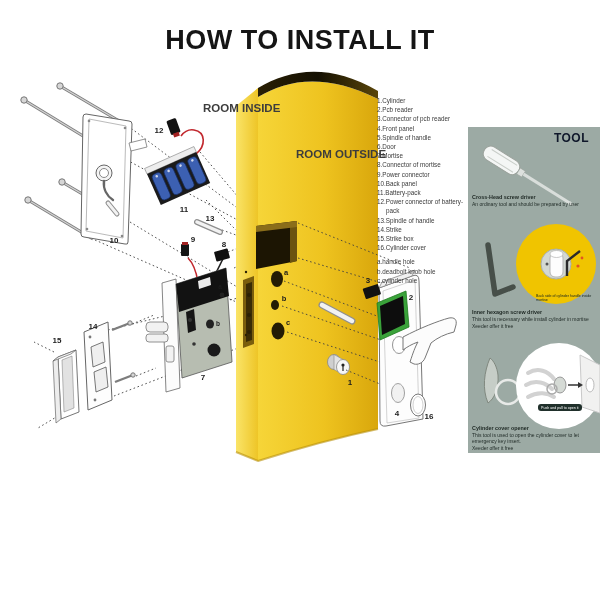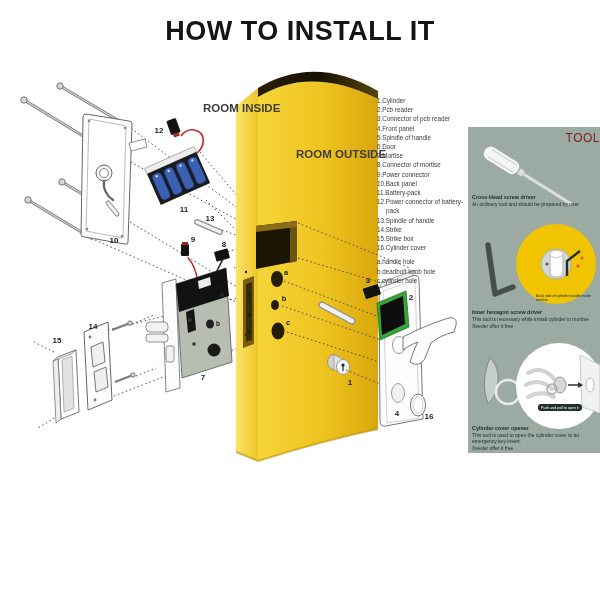--- a/index.html
+++ b/index.html
@@ -1,32 +1,32 @@
 <!DOCTYPE html>
 <html style="--door_yellow: #eec31f; --tool_panel_bg: #9caaa4; --inset_circle_yellow: #f0c400; --battery_blue: #3c60b2; --pcb_green: #3aa23a; --wire_red: #c1272d;"><head>
 <meta charset="utf-8">
 <style>
   html,body{margin:0;padding:0;}
   body{width:600px;height:600px;position:relative;background:#fff;overflow:hidden;
        font-family:"Liberation Sans", sans-serif;}
-  .page-title{position:absolute;top:16px;left:0;width:600px;text-align:center;
+  .page-title{position:absolute;top:25px;left:0;width:600px;text-align:center;
       font-size:27px;font-weight:600;color:#151515;letter-spacing:.5px;z-index:3;}
   svg.diagram{position:absolute;left:0;top:0;z-index:1;}
   
   .parts-list{position:absolute;left:377px;top:96px;width:90px;z-index:2;
       font-size:6.3px;line-height:9.2px;color:#3a3a3a;}
   .parts-list ol,.parts-list ul{margin:0;padding:0;list-style:none;}
   .parts-list li{padding-left:9px;text-indent:-9px;}
   .parts-list ul{margin-top:5px;}
   
   .tool-panel{position:absolute;left:468px;top:127px;width:132px;height:326px;
       background:var(--tool_panel_bg,#9caaa4);z-index:2;}
   .tp-art{position:absolute;left:0;top:0;}
-  .tp-title{position:absolute;top:4px;right:0;font-size:12px;font-weight:400;
-      color:#7f1d1d;letter-spacing:.5px;}
+  .tp-title{position:absolute;top:4px;right:11px;font-size:12px;font-weight:700;
+      color:#0f172a;letter-spacing:.5px;}
   .tp-text{position:absolute;left:4px;width:127px;font-size:5px;line-height:6px;
       color:#232e2a;}
   .tp-name{font-weight:700;font-size:5.4px;color:#1d2723;}
   .tp-cap{position:absolute;font-size:3.6px;line-height:4.2px;color:#14231f;}
   .tp-chip{position:absolute;left:70px;top:277px;background:#20302b;color:#fff;
       font-size:3.6px;line-height:4px;padding:1.5px 3px;border-radius:3px;}
 </style>
 </head>
 <body>
 

